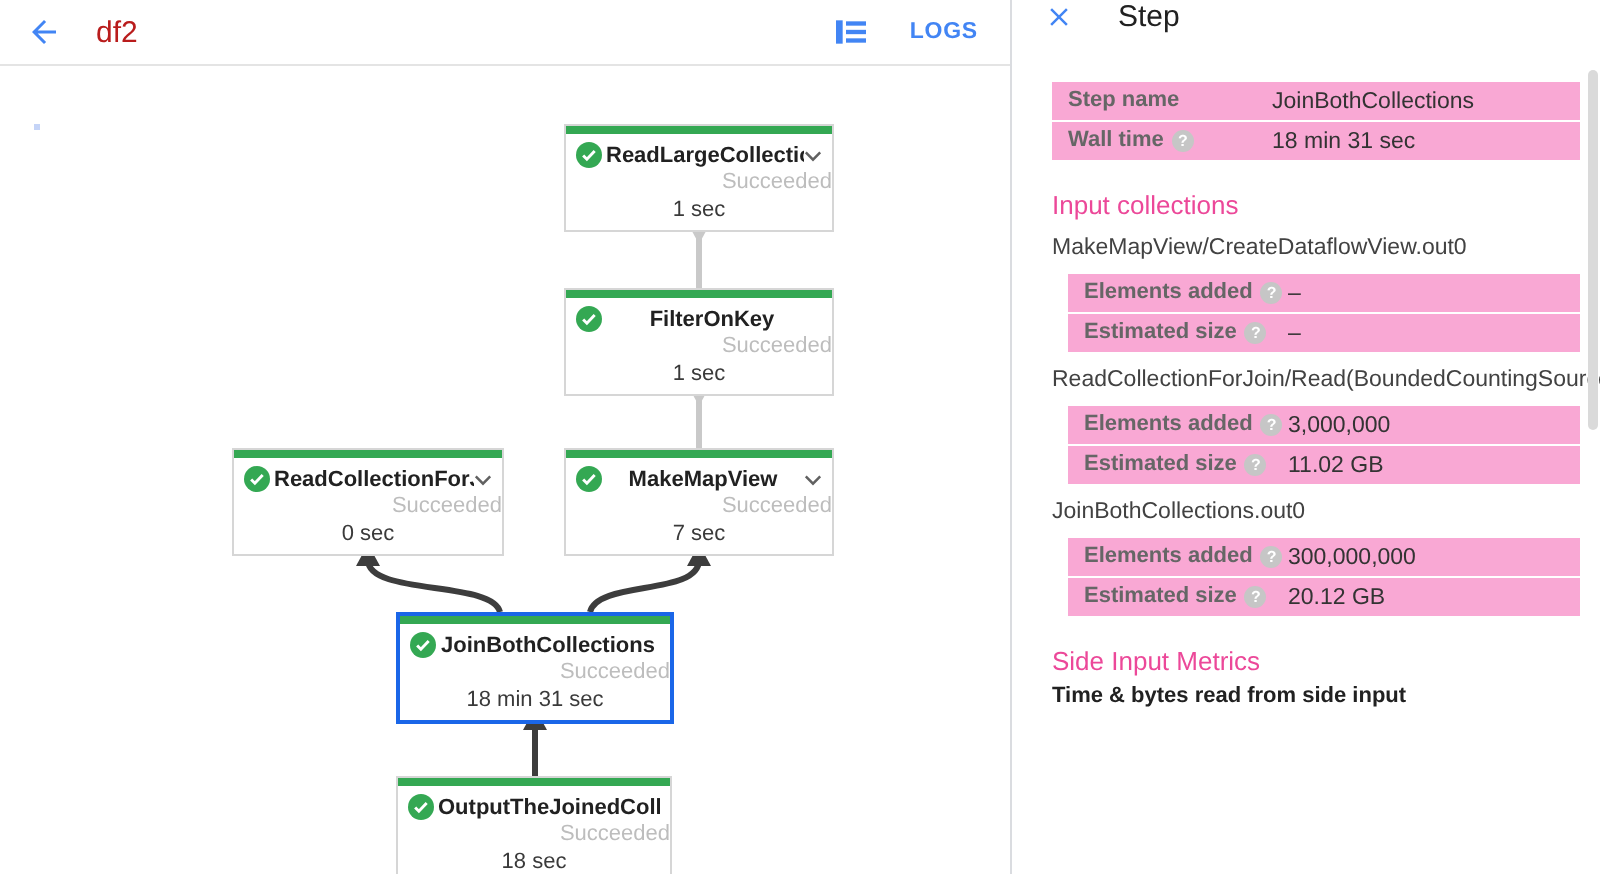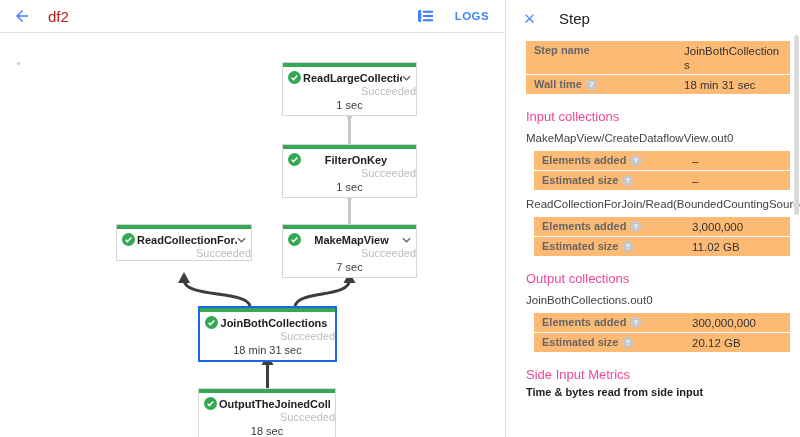--- a/index.html
+++ b/index.html
@@ -36,26 +36,26 @@
   #n0 { left:282px; top:28px;  width:135px; }
   #n1 { left:282px; top:110px; width:135px; }
   #n2 { left:116px; top:190px; width:136px; }
   #n3 { left:282px; top:190px; width:135px; }
   #n4 { left:198px; top:272px; width:139px; }
   #n5 { left:198px; top:354px; width:138px; }
 
   
   .panel { position:absolute; top:0; left:505px; width:295px; height:437px;
            border-left:1px solid #dadce0; background:#fff; overflow:hidden; }
-  .panel-header { display:flex; align-items:center; height:36px; padding-left:16px; gap:21px; }
+  .panel-header { display:flex; height:36px; padding-left:16px; gap:21px; }
   .close-btn { width:16px; height:16px; cursor:pointer; display:flex; align-items:center; }
   .panel-title { font-size:15px; color:#212121; }
   .panel-content { padding:5px 10px 0 20px; font-size:11px; }
 
-  .kv { display:flex; background:#fdba74; padding:3px 8px 2px; margin-bottom:1px; align-items:flex-start;gap:48px; }
+  .kv { display:flex; background:#f9a8d4; padding:3px 8px 2px; margin-bottom:1px; align-items:flex-start; }
   .kv .lbl { width:102px; flex-shrink:0; color:#666; font-weight:bold; display:flex; align-items:center; gap:4px; }
   .kv .val { color:#333; font-size:11.5px; width:158px; word-break:break-all; line-height:14px; }
   .help { width:11px; height:11px; border-radius:50%; background:#c6c6c6; color:#fff;
           font-size:8px; line-height:11px; text-align:center; flex-shrink:0; display:inline-block; }
   .help::after { content:"?"; }
 
   .section-h { font-size:13px; color:#ec4899; margin:15px 0 4px; }
   .coll-name { font-size:11.5px; color:#424242; margin:7px 0 6px; line-height:14px; }
   .indent { margin-left:8px; }
 
@@ -142,20 +142,21 @@
         <svg class="check" viewBox="0 0 16 16">
             <circle cx="8" cy="8" r="8" fill="#34a853"></circle>
             <path d="M4.4 8.3l2.3 2.3 4.8-5" stroke="#fff" stroke-width="1.8" fill="none"></path>
           </svg>
         <span class="title">ReadCollectionForJoin</span>
         <svg class="chev" viewBox="0 0 10 6">
             <path d="M1 1l4 4 4-4" stroke="#616161" stroke-width="1.4" fill="none"></path>
           </svg>
       </div>
       <div class="status">Succeeded</div>
+      <div class="time">0 sec</div>
     </div>
 
     <div class="node" id="n3">
       <div class="bar"></div>
       <div class="title-row">
         <svg class="check" viewBox="0 0 16 16">
             <circle cx="8" cy="8" r="8" fill="#34a853"></circle>
             <path d="M4.4 8.3l2.3 2.3 4.8-5" stroke="#fff" stroke-width="1.8" fill="none"></path>
           </svg>
         <span class="title">MakeMapView</span>
@@ -249,21 +250,20 @@
         </div>
         <div class="kv">
           <span class="lbl">
               <span>Estimated size</span>
               <span class="help"></span>
             </span>
           <span class="val">11.02 GB</span>
         </div>
       </div>
 
-      <div class="section-h">Output collections</div>
 
       <div class="coll-name">JoinBothCollections.out0</div>
       <div class="indent">
         <div class="kv">
           <span class="lbl">
               <span>Elements added</span>
               <span class="help"></span>
             </span>
           <span class="val">300,000,000</span>
         </div>

